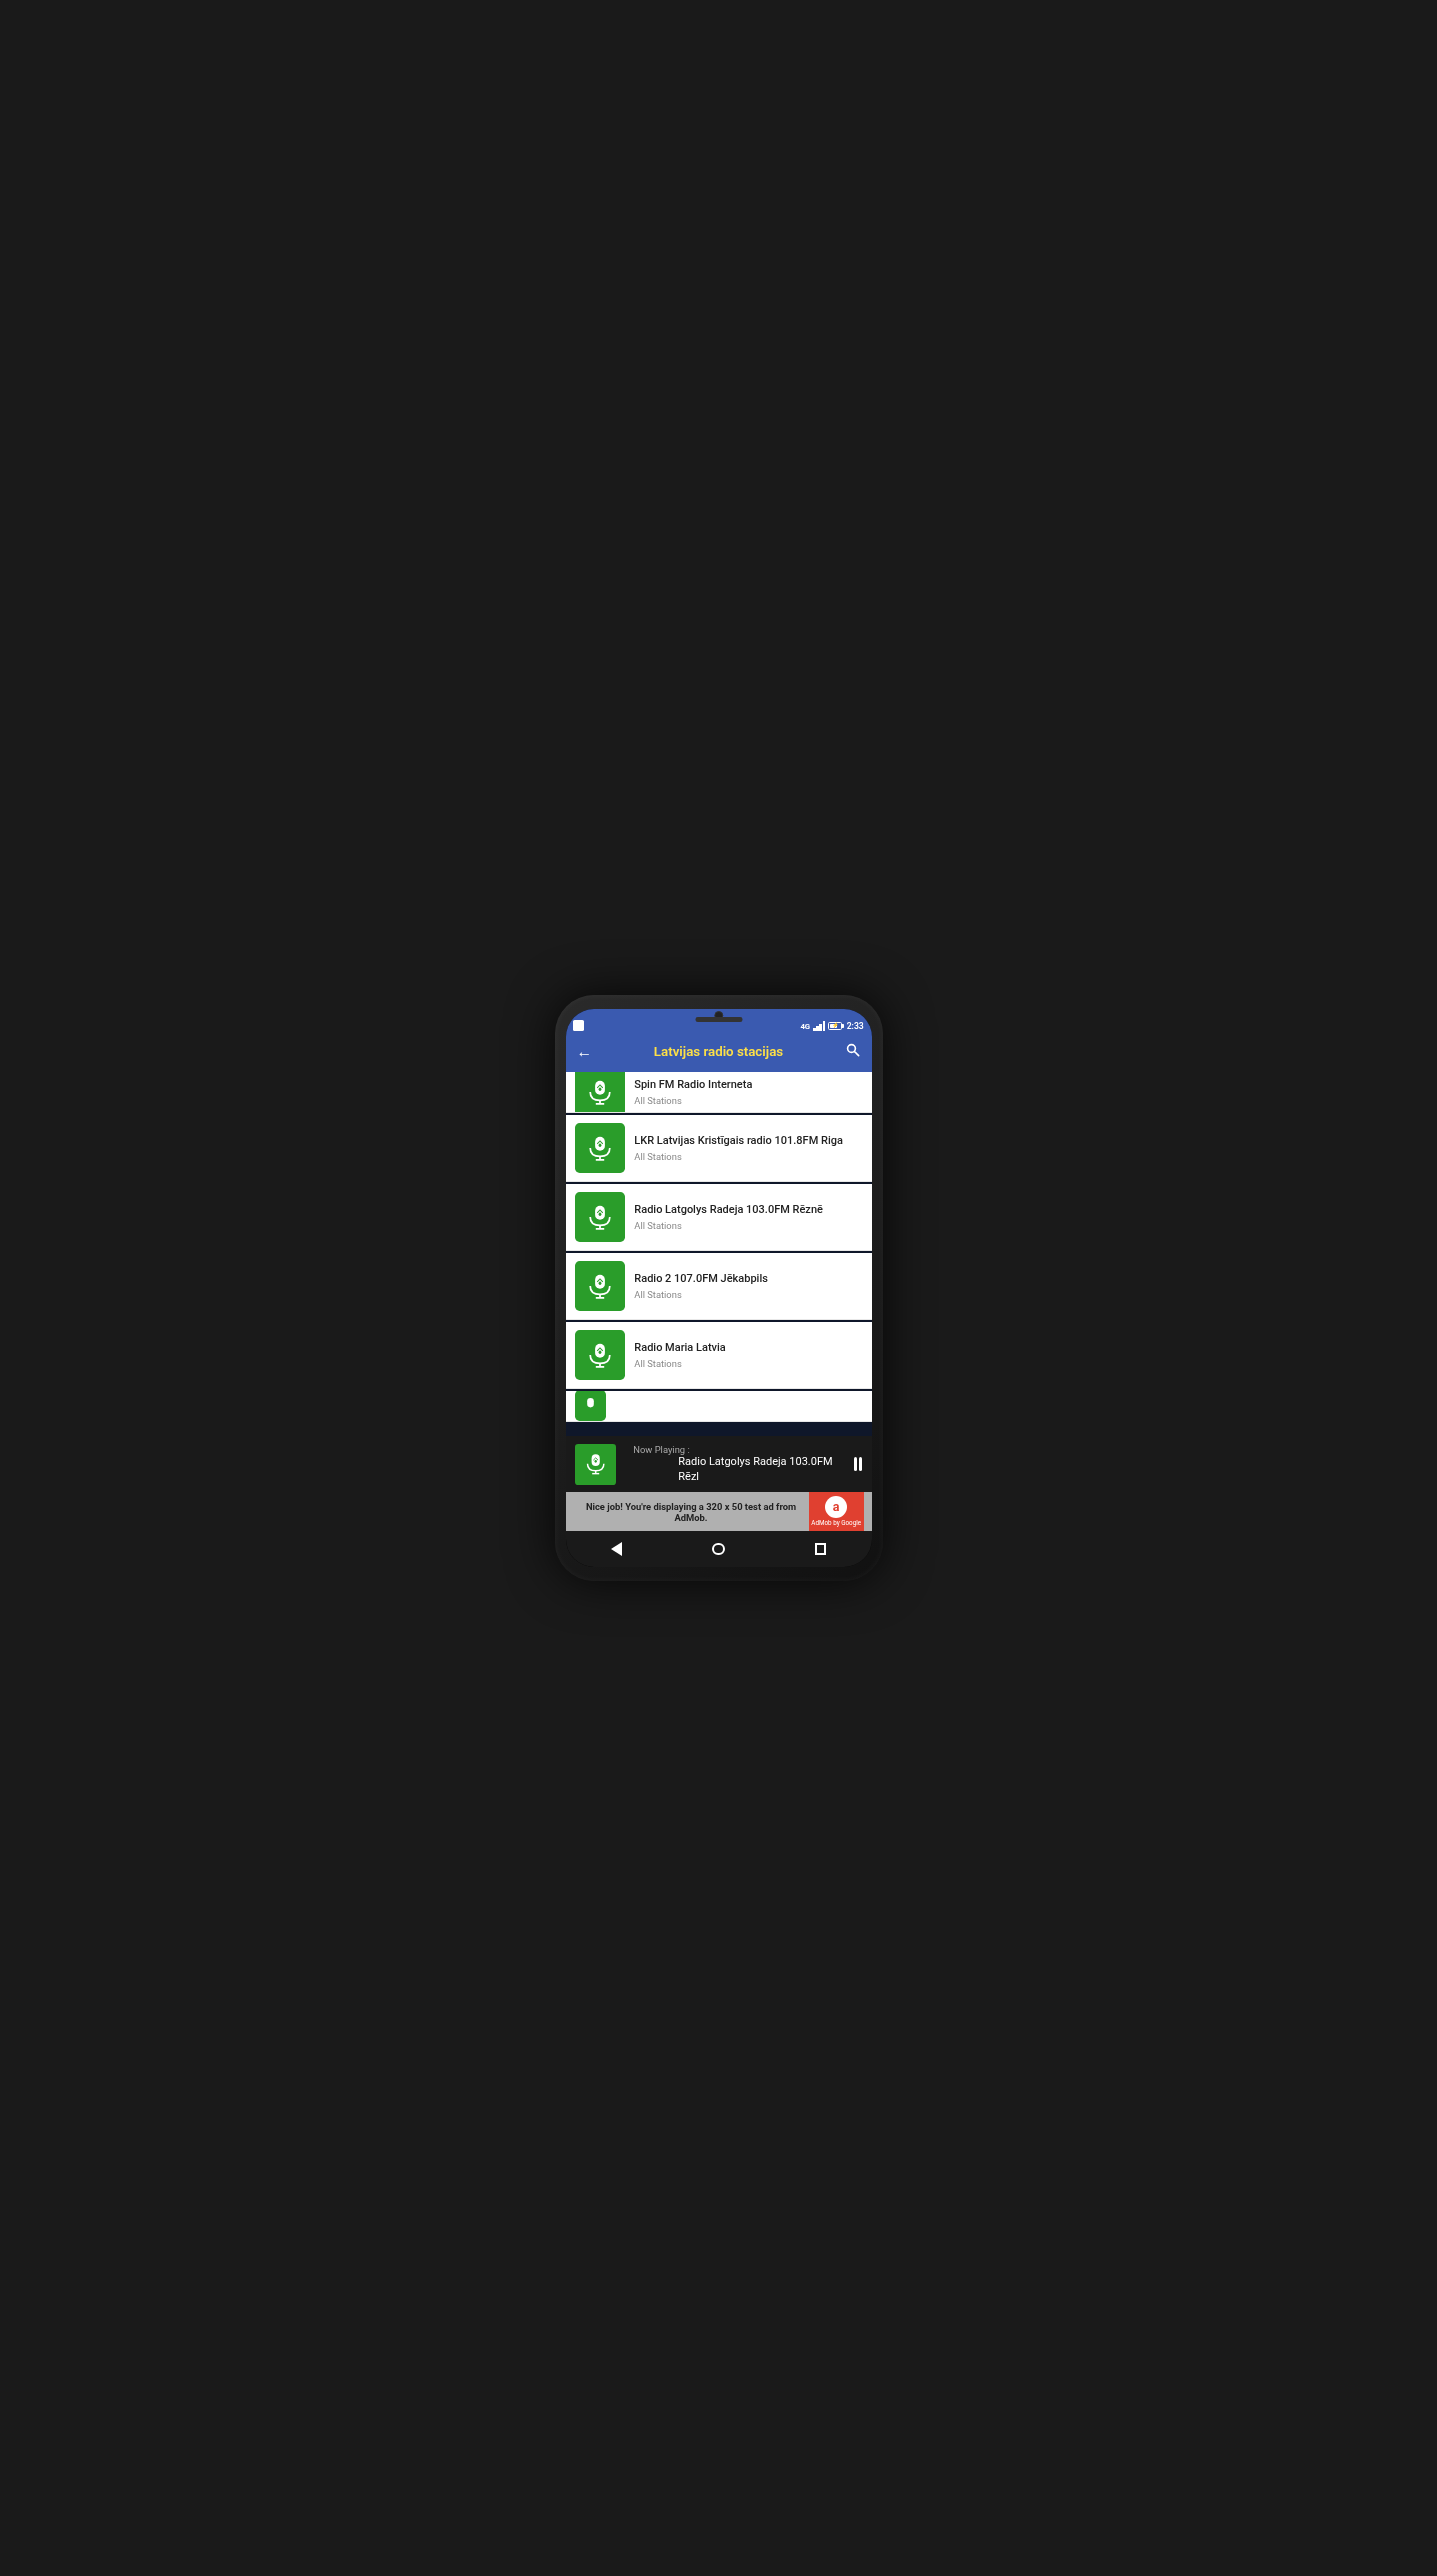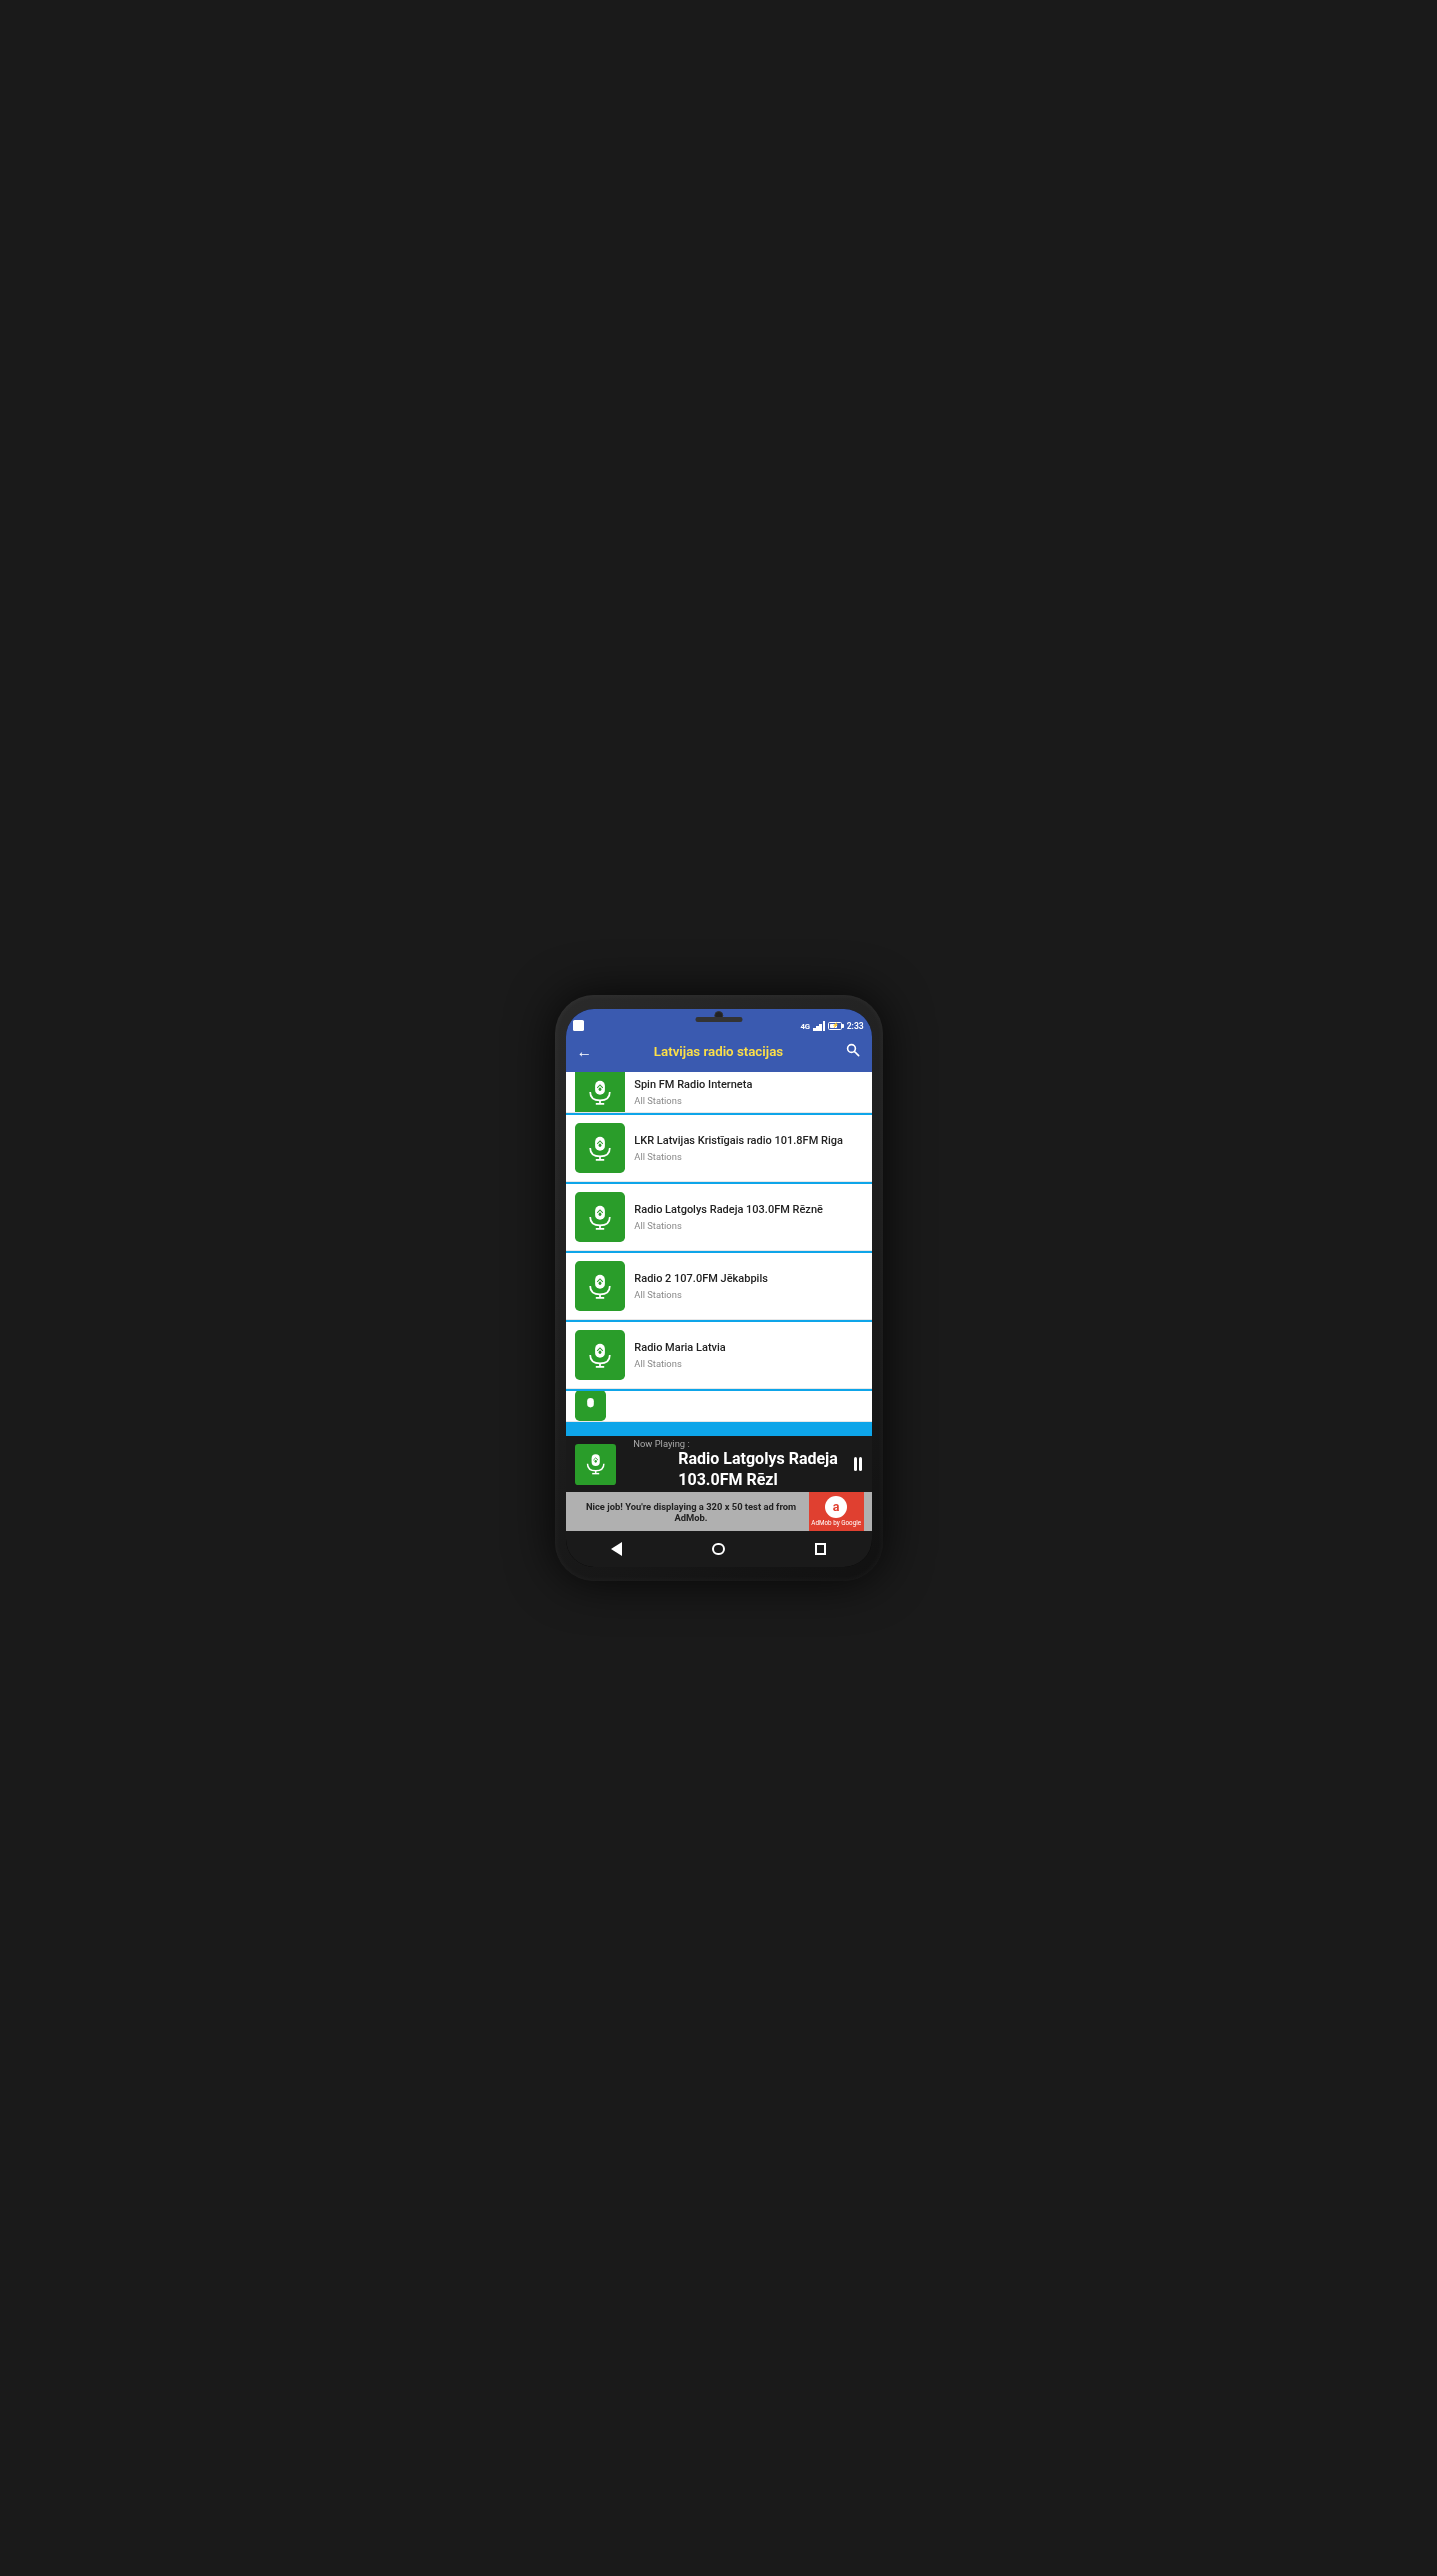--- a/index.html
+++ b/index.html
@@ -168,21 +168,21 @@
 
     .app-bar-search {
       color: white;
       font-size: 15.6px;
       cursor: pointer;
     }
 
     
     .content-area {
       flex: 1;
-      background: #0ea5e9;
+      background: #0f172a;
       overflow-y: auto;
       display: flex;
       flex-direction: column;
       gap: 2.3px;
     }
 
     .content-area::-webkit-scrollbar {
       display: none;
     }
 
@@ -260,22 +260,22 @@
       margin-left: 8px;
     }
 
     .now-playing-label {
       color: #aaa;
       font-size: 9.4px;
     }
 
     .now-playing-station {
       color: white;
-      font-size: 16px;
-      font-weight: 700;
+      font-size: 11px;
+      font-weight: 400;
       line-height: 1.3;
       padding-left: 45px;
     }
 
     .now-playing-controls {
       display: flex;
       gap: 4.7px;
       align-items: center;
     }
 

